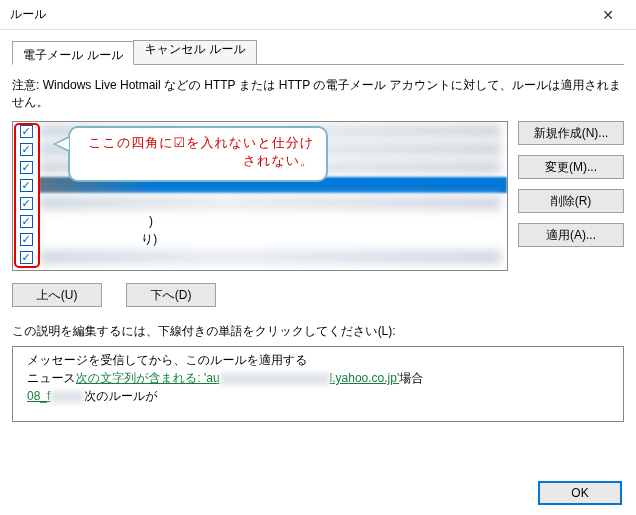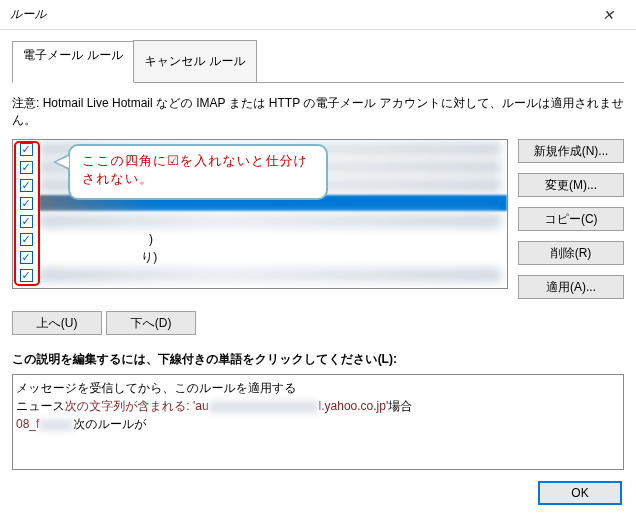--- a/index.html
+++ b/index.html
@@ -13,38 +13,37 @@
     overflow: hidden;
     position: relative;
   }
   .titlebar {
     height: 30px;
     display: flex;
     align-items: center;
     padding: 0 8px 0 10px;
     background: #fff;
     border-bottom: 1px solid #e0e0e0;
-    font-style: italic;
   }
   .titlebar .title { flex: 1; font-size: 12px; }
   .close-btn {
     width: 40px; height: 28px;
     display: flex; align-items: center; justify-content: center;
     font-size: 14px; color: #333;
     cursor: pointer;
   }
 
   .content { padding: 10px 12px 0 12px; }
 
   
   .tabs { display: flex; border-bottom: 1px solid #a0a0a0; margin-bottom: 12px; }
   .tab {
     border: 1px solid #a0a0a0;
     border-bottom: none;
-    padding: 12px 10px;
+    padding: 0 10px;
     background: #f5f5f5;
     margin-right: -1px;
     position: relative;
     cursor: pointer;
   }
   .tab.active {
     background: #fff;
     top: 1px;
     border-bottom: 1px solid #fff;
     padding-top: 5px;
@@ -114,20 +113,21 @@
     height: 16px;
   }
 
   
   .callout {
     position: absolute;
     left: 55px; top: 4px;
     width: 260px;
     z-index: 10;
     pointer-events: none;
+    text-align: right;
   }
   .callout-body {
     background: #fff;
     border: 2px solid #7fb5c9;
     border-radius: 10px;
     padding: 6px 12px 10px 12px;
     color: #cc0000;
     font-size: 13px;
     line-height: 1.4;
     letter-spacing: 1px;
@@ -161,35 +161,35 @@
     border: 1px solid #a0a0a0;
     background: #e8e8e8;
     font-family: inherit;
     font-size: 12px;
     cursor: pointer;
     padding: 0;
   }
 
   .move-row {
     display: flex;
-    gap: 4px;
+    gap: 24px;
     padding: 12px 0 10px 0;
   }
   .move-row .winbtn { width: 90px; }
 
-  .explain-label { margin: 6px 0 6px 0; font-weight: bold; }
+  .explain-label { margin: 6px 0 6px 0; }
 
   .explain-box {
     border: 1px solid #888;
-    height: 96px;
-    padding: 4px 3px;
+    height: 76px;
+    padding: 4px 14px;
     line-height: 1.5;
     overflow: hidden;
   }
-  .lnk { color: #7f1d1d; cursor: pointer; }
+  .lnk { color: #15803d; text-decoration: underline; cursor: pointer; }
   .blur-inline {
     display: inline-block;
     background: #dfe4ea;
     color: transparent;
     border-radius: 2px;
     filter: blur(3px);
     width: 110px;
     height: 12px;
     vertical-align: middle;
   }
@@ -211,21 +211,21 @@
   <div class="close-btn">✕</div>
 </div>
 
 <div class="content">
 
   <div class="tabs">
     <div class="tab active">電子メール ルール</div>
     <div class="tab">キャンセル ルール</div>
   </div>
 
-  <div class="warn-text">注意: Hotmail Live Hotmail などの IMAP または HTTP の電子メール アカウントに対して、ルールは適用されません。</div>
+  <div class="warn-text">注意: Windows Live Hotmail などの HTTP または HTTP の電子メール アカウントに対して、ルールは適用されません。</div>
 
   <div class="mid-row">
     <div class="list-wrap">
       <div class="red-rect"></div>
 
       <div class="callout">
         <div class="callout-tail"></div>
         <div class="callout-body">ここの四角に☑を入れないと仕分けされない。</div>
       </div>
 
@@ -275,21 +275,20 @@
         <div class="cb-cell">
             <div class="cb">✓</div>
           </div>
         <div class="rule-label"></div>
       </div>
     </div>
 
     <div class="side-buttons">
       <button class="winbtn">新規作成(N)...</button>
       <button class="winbtn">変更(M)...</button>
-      <button class="winbtn">コピー(C)</button>
       <button class="winbtn">削除(R)</button>
       <button class="winbtn">適用(A)...</button>
     </div>
   </div>
 
   <div class="move-row">
     <button class="winbtn">上へ(U)</button>
     <button class="winbtn">下へ(D)</button>
   </div>
 

